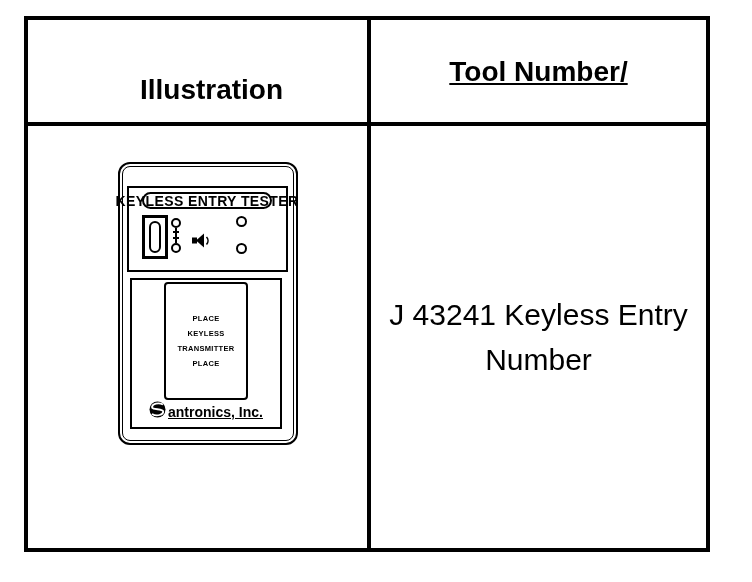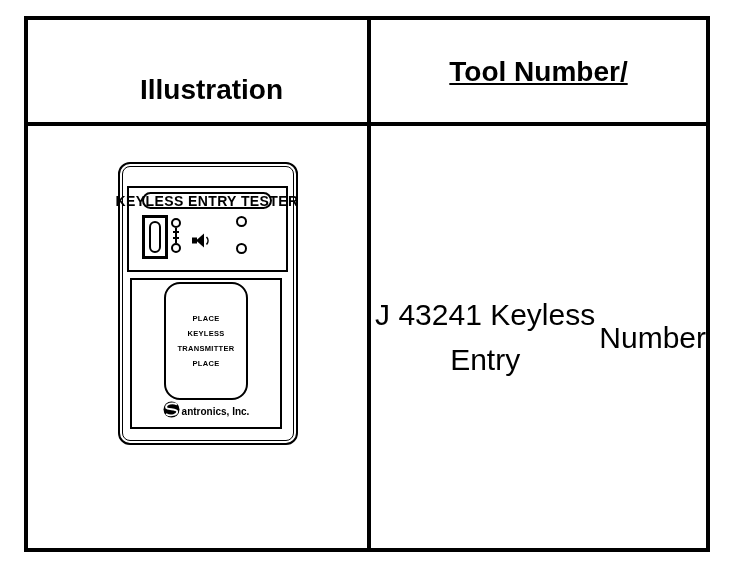--- a/index.html
+++ b/index.html
@@ -33,21 +33,21 @@
   }
   .hcell .htext {
     font-size: 28px; font-weight: bold; line-height: 30px; text-align: center;
   }
   .hcell.col2 {
     display: flex; flex-direction: column; align-items: center; justify-content: center; text-decoration: underline;
   }
   .hcell.col2 .htext { line-height: 35px; }
 
   .bcell.col2 {
-    display: flex; flex-direction: row; align-items: center; justify-content: center;
+    display: flex; flex-direction: column; align-items: center; justify-content: center;
     text-align: center;
   }
   .desc-line { font-size: 30px; font-weight: normal; line-height: 45px; }
 
   
   .device {
     position: absolute; left: 90px; top: 36px;
     width: 180px; height: 283px;
     border: 2.5px solid #000; border-radius: 12px;
     background: #fff;
@@ -105,33 +105,33 @@
   .status-lights .dot { width: 11px; height: 11px; }
 
   .lower-panel {
     position: absolute; left: 10px; top: 114px;
     width: 152px; height: 151px;
     border: 2.5px solid #000; background: #fff;
   }
   .transmitter-pad {
     position: absolute; left: 32px; top: 2px;
     width: 84px; height: 118px;
-    border: 2px solid #000; border-radius: 16px;
+    border: 2px solid #000; border-radius: 4px;
     display: flex; flex-direction: column; align-items: center; justify-content: center;
     text-align: center;
   }
   .pad-line { font-size: 7.5px; font-weight: bold; line-height: 15px; letter-spacing: 0.3px; }
 
   .brand {
     position: absolute; left: 0; right: 0; bottom: 5px;
     display: flex; align-items: center; justify-content: center; gap: 2px;
   }
   .brand-name {
-    font-size: 10px; font-weight: bold;
-    text-underline-offset: 1px;
+    font-size: 14px; font-weight: bold;
+    text-decoration: underline; text-underline-offset: 1px;
     white-space: nowrap;
     text-align: center;
   }
 </style>
 </head>
 <body>
 
 <div class="page">
   <div class="tool-table">
 

